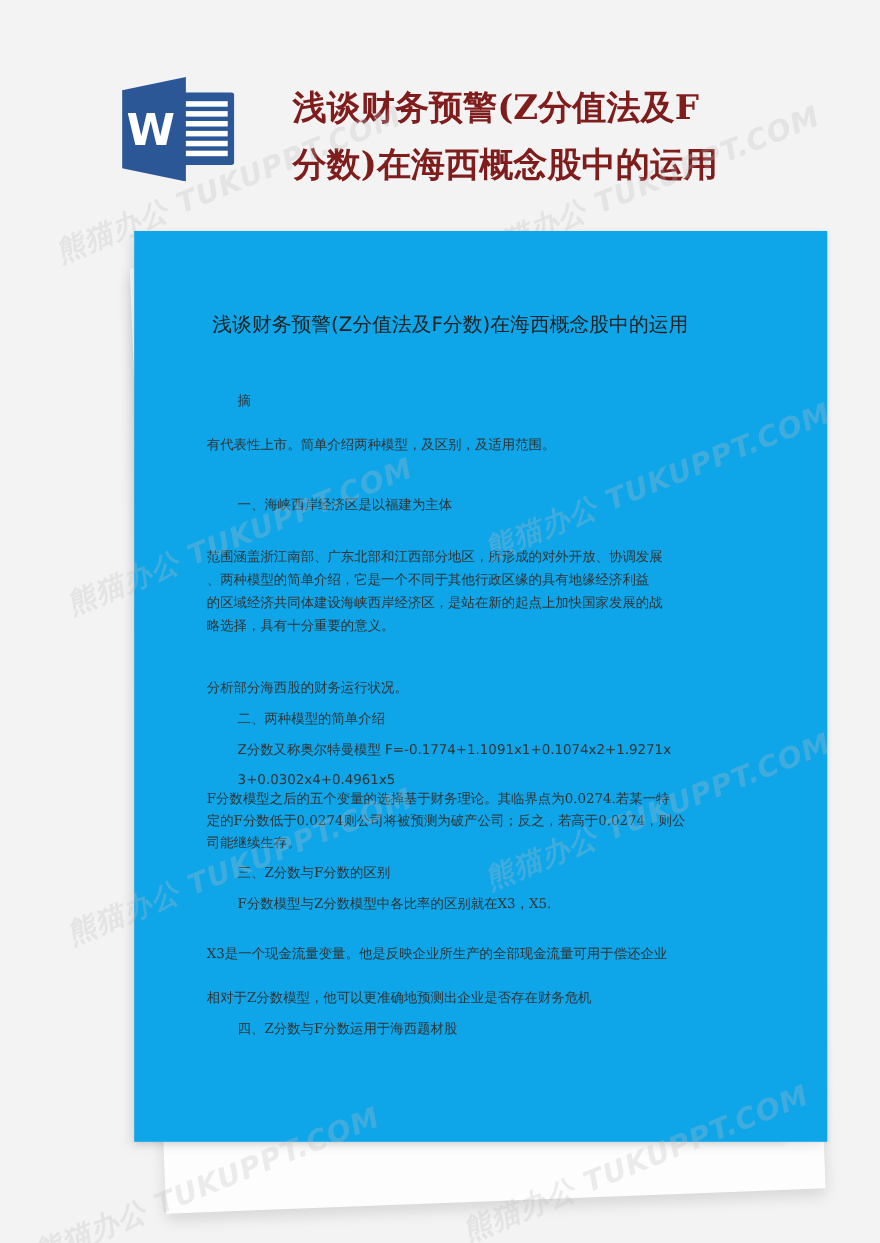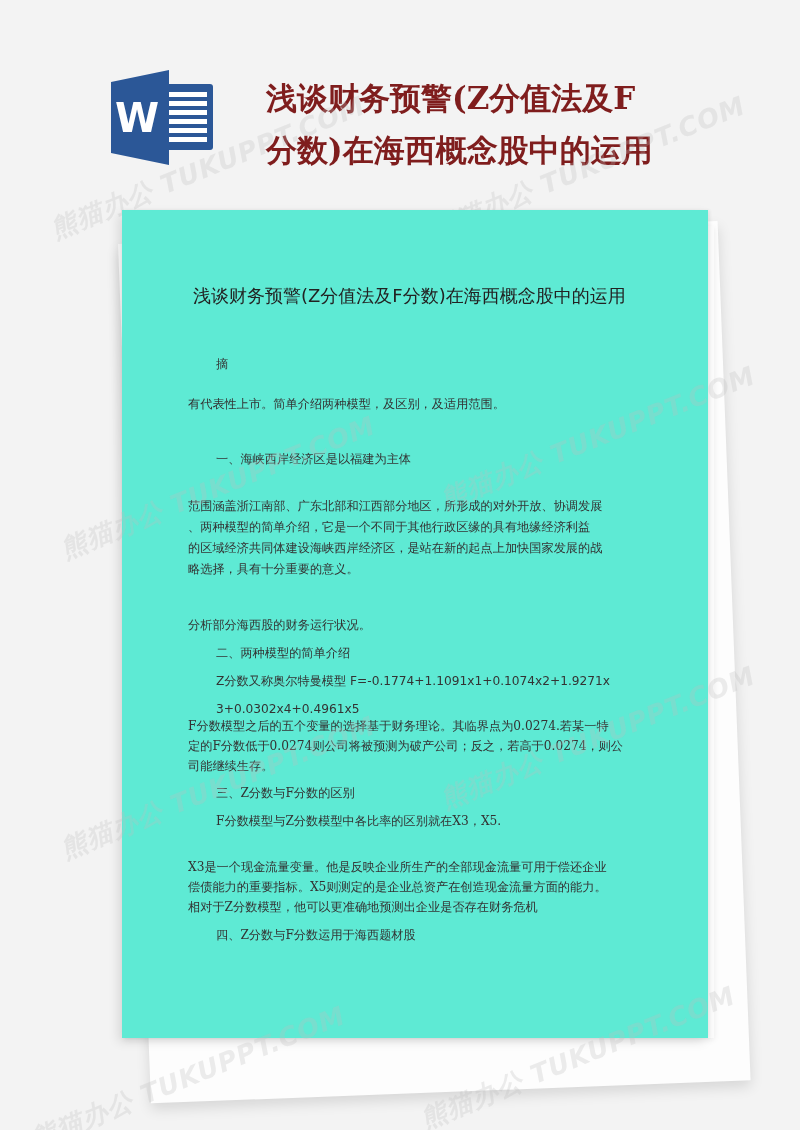--- a/index.html
+++ b/index.html
@@ -59,22 +59,23 @@
       height: 812px;
       background: #fbfbfb;
       box-shadow: 0 2px 6px rgba(0,0,0,0.08);
     }
     .page {
       position: absolute;
       left: 122px;
       top: 210px;
       width: 586px;
       height: 828px;
-      background: #5eead4;
+      background: #0ea5e9;
       box-shadow: -4px 4px 10px rgba(0,0,0,0.10), 2px 0 3px rgba(0,0,0,0.06);
+      padding-left: 44px;
     }
 
     .doc-title {
       position: absolute;
       left: 71px;
       top: 72px;
       width: 460px;
       font-family: "DejaVu Sans", "Liberation Sans", sans-serif;
       font-size: 18px;
       line-height: 28px;
@@ -164,21 +165,20 @@
 
   <div class="para" style="top:506px;">F分数模型之后的五个变量的选择基于财务理论。其临界点为0.0274.若某一特</div>
   <div class="para" style="top:526px;">定的F分数低于0.0274则公司将被预测为破产公司；反之，若高于0.0274，则公</div>
   <div class="para" style="top:546px;">司能继续生存。</div>
 
   <div class="para indent" style="top:573px;">三、Z分数与F分数的区别</div>
 
   <div class="para indent" style="top:601px;">F分数模型与Z分数模型中各比率的区别就在X3，X5.</div>
 
   <div class="para" style="top:647px;">X3是一个现金流量变量。他是反映企业所生产的全部现金流量可用于偿还企业</div>
-  <div class="para" style="top:667px;">偿债能力的重要指标。X5则测定的是企业总资产在创造现金流量方面的能力。</div>
   <div class="para" style="top:687px;">相对于Z分数模型，他可以更准确地预测出企业是否存在财务危机</div>
 
   <div class="para indent" style="top:715px;">四、Z分数与F分数运用于海西题材股</div>
 
 </div>
 
 <div class="watermark" style="left:50px; top:470px;">熊猫办公 TUKUPPT.COM</div>
 <div class="watermark" style="left:430px; top:420px;">熊猫办公 TUKUPPT.COM</div>
 <div class="watermark" style="left:50px; top:770px;">熊猫办公 TUKUPPT.COM</div>
 <div class="watermark" style="left:430px; top:720px;">熊猫办公 TUKUPPT.COM</div>

